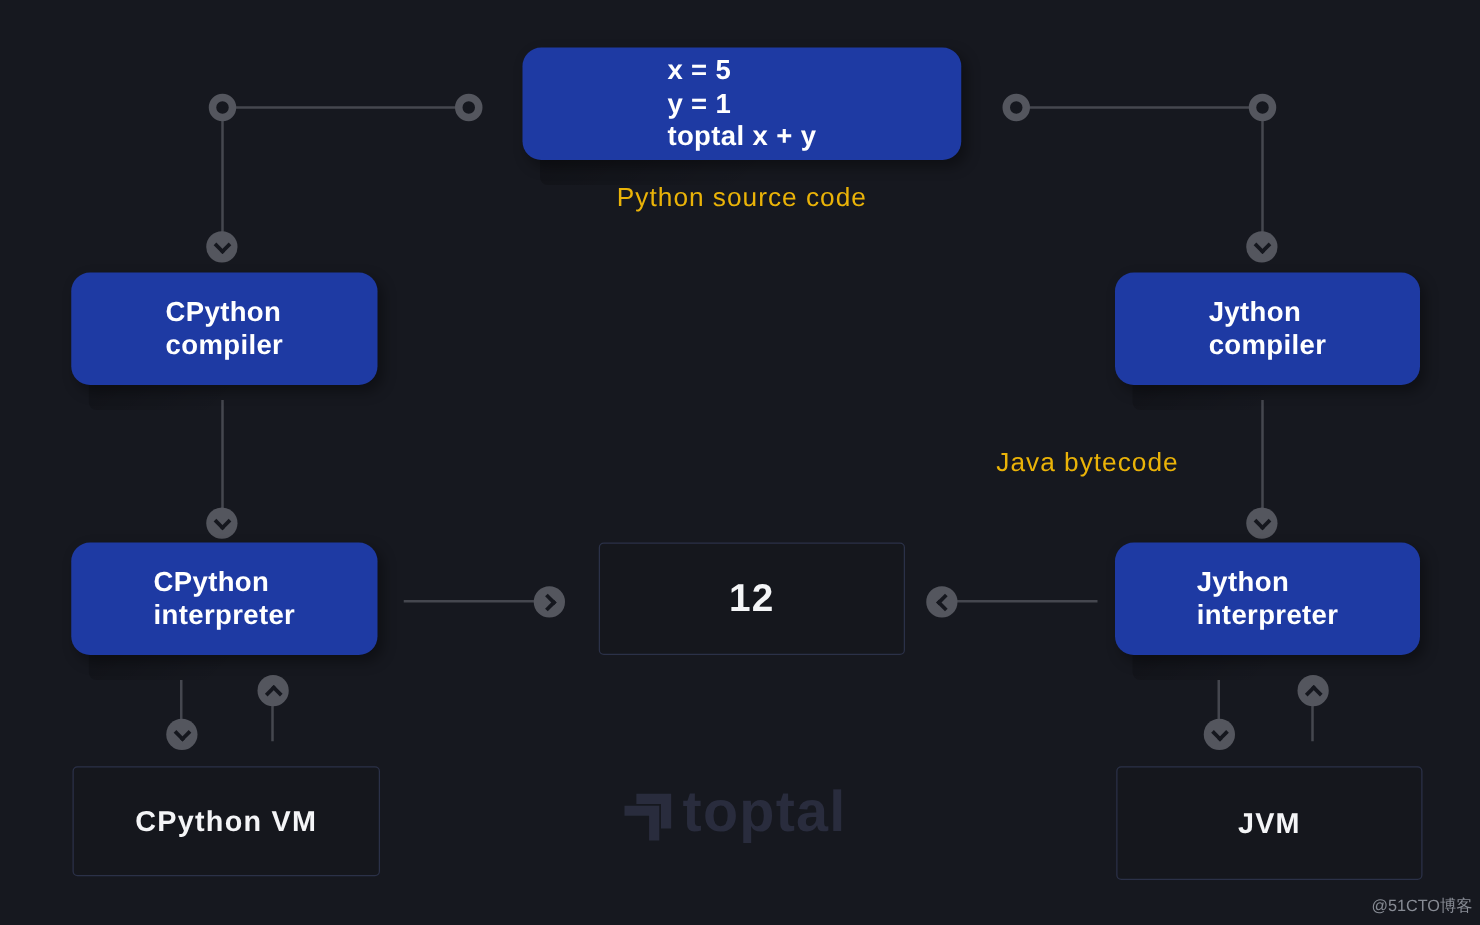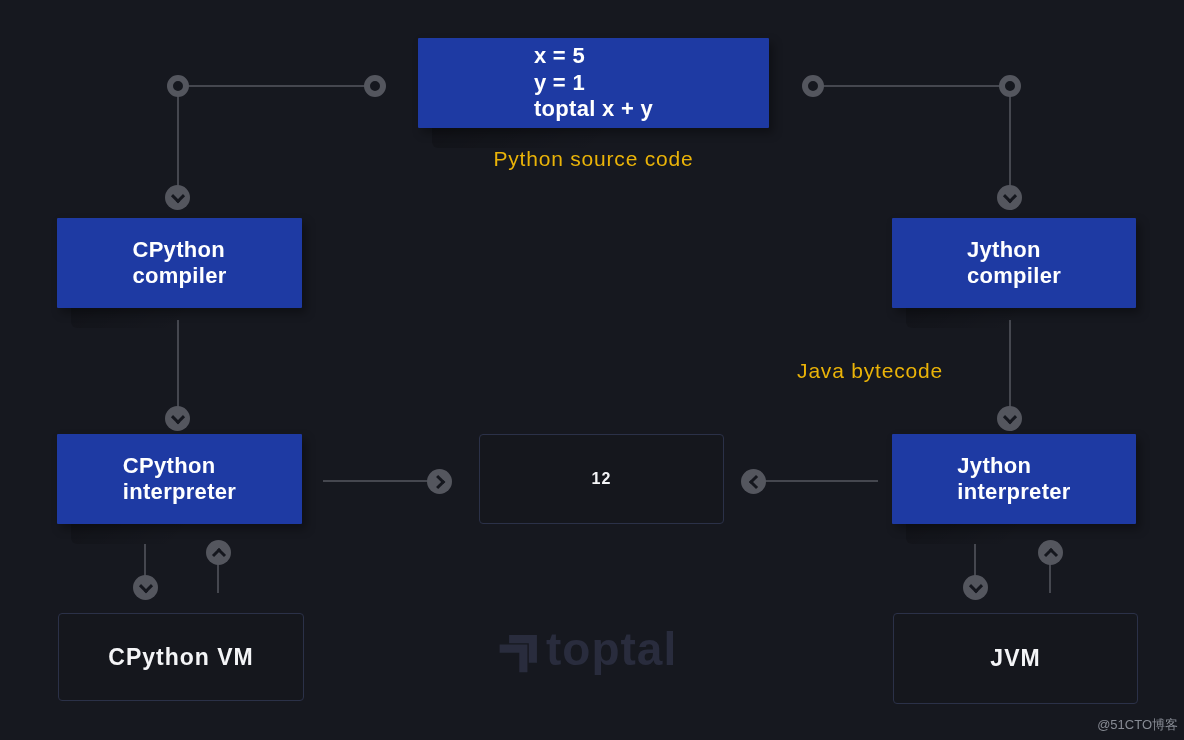--- a/index.html
+++ b/index.html
@@ -3,21 +3,21 @@
 <meta charset="utf-8">
 <style>
   html,body{margin:0;padding:0;background:#0e0f14;}
   #stage{
     position:relative;width:1184px;height:740px;overflow:hidden;
     background:#16181F;
     font-family:"Liberation Sans","DejaVu Sans",sans-serif;
   }
   
   .bluebox{
-    position:absolute;background:#1E3AA3;border-radius:1px;
+    position:absolute;background:#1E3AA3;border-radius:15px;
     display:flex;align-items:center;justify-content:center;
     box-shadow:4px 5px 10px rgba(0,0,0,0.35);
   }
   .blueshadow{
     position:absolute;border-radius:6px;z-index:0;
     background:linear-gradient(135deg,rgba(0,0,0,0.30) 0%,rgba(0,0,0,0.0) 60%);
   }
   .bluebox{z-index:2;}
   .boxtext{
     color:#ffffff;font-weight:bold;font-size:22px;line-height:1.2;
@@ -131,21 +131,21 @@
     <div class="boxtext">
       <div>Jython</div>
       <div>interpreter</div>
     </div>
   </div>
 
   <div class="h-line" style="left:323px;top:480px;width:106px"></div>
   <div class="dot right" style="left:427px;top:469px"></div>
 
   <div class="outlinebox" style="left:479px;top:434px;width:243px;height:88px">
-    <div class="outlinetext" style="font-size:16px">12</div>
+    <div class="outlinetext" style="font-size:31px">12</div>
   </div>
 
   <div class="dot left" style="left:741px;top:469px"></div>
   <div class="h-line" style="left:764px;top:480px;width:114px"></div>
 
   <div class="v-line" style="left:144px;top:544px;height:34px"></div>
   <div class="dot down" style="left:133px;top:575px"></div>
   <div class="dot up" style="left:206px;top:540px"></div>
   <div class="v-line" style="left:217px;top:563px;height:30px"></div>
 

